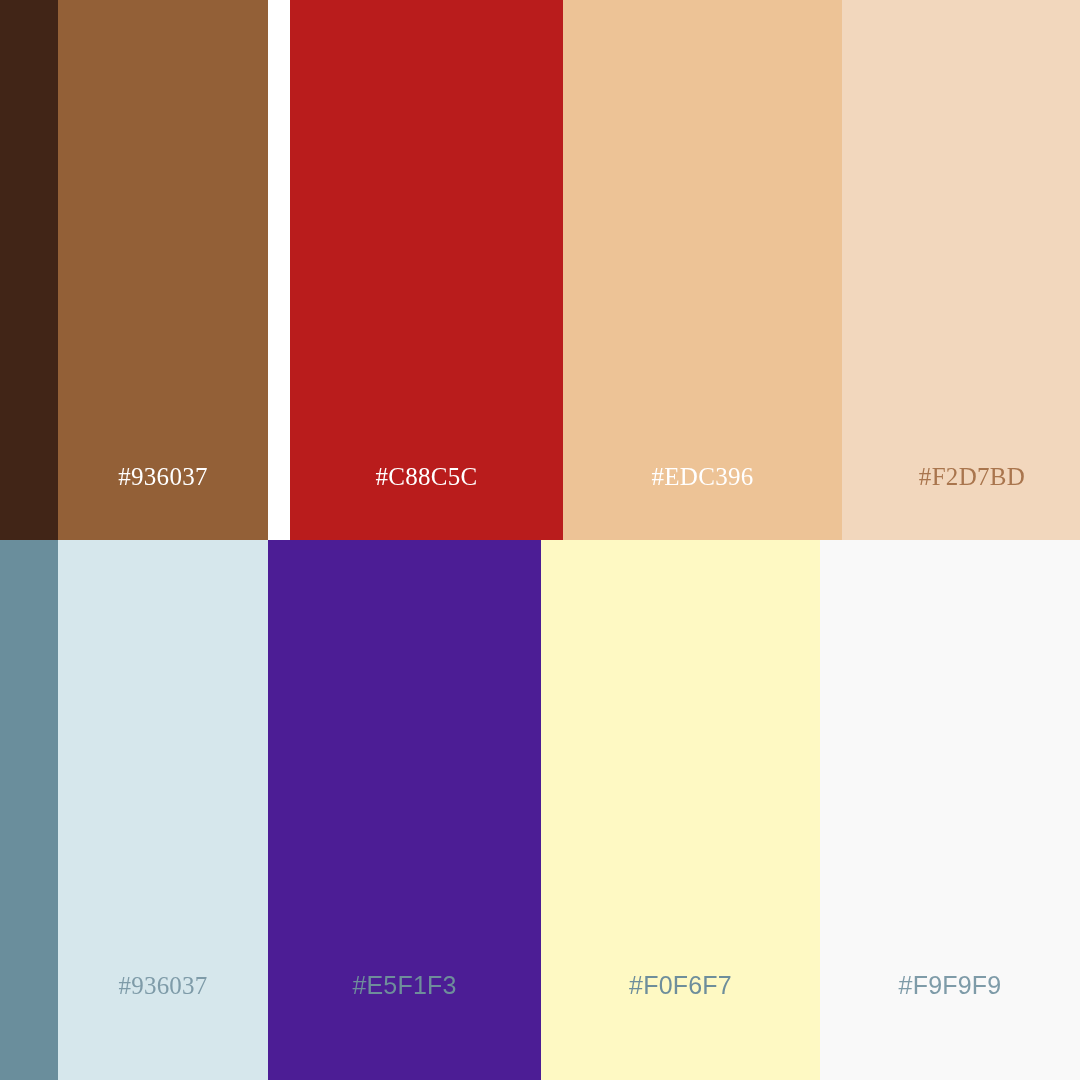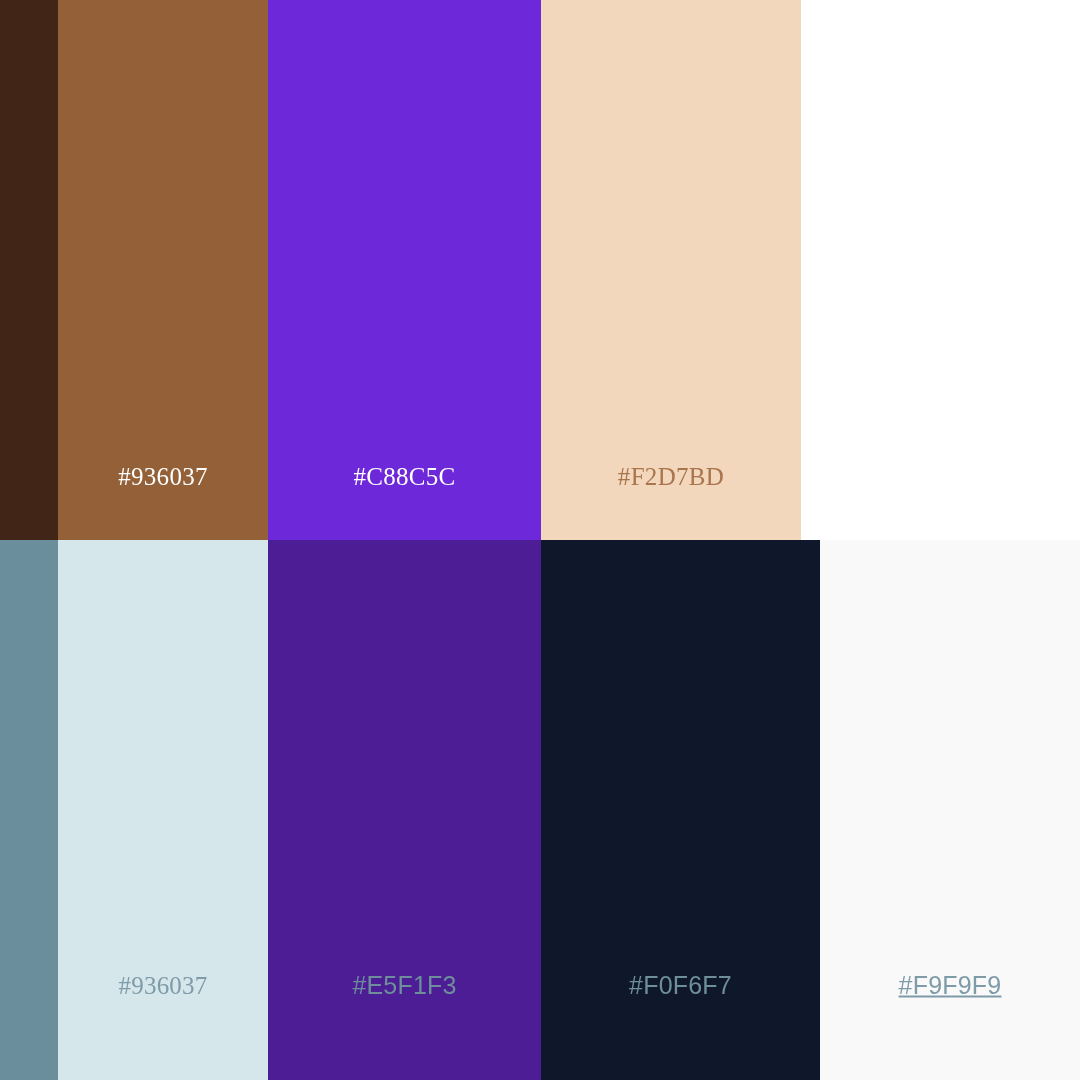--- a/index.html
+++ b/index.html
@@ -80,39 +80,42 @@
 
 <div class="palette-board">
 
   <div class="palette-row row-warm">
     <div class="swatch" style="background-color: rgb(65, 37, 23); width: 58px; flex: 0 0 58px;">
       
     </div>
     <div class="swatch" style="background-color: rgb(147, 96, 55); width: 210px; flex: 0 0 210px;">
       <span class="swatch-label" style="color: rgb(255, 255, 255);">#936037</span>
     </div>
-    <div class="swatch" style="background-color: #6d28d9; width: 273px; flex: 0 0 273px;">
+    <div class="swatch" style="background-color: #b91c1c; width: 273px; flex: 0 0 273px; margin-left: 22px;">
       <span class="swatch-label" style="color: rgb(255, 255, 255);">#C88C5C</span>
+    </div>
+    <div class="swatch" style="background-color: rgb(237, 195, 150); width: 279px; flex: 0 0 279px;">
+      <span class="swatch-label" style="color: rgb(255, 255, 255);">#EDC396</span>
     </div>
     <div class="swatch" style="background-color: rgb(242, 215, 189); width: 260px; flex: 0 0 260px;">
       <span class="swatch-label" style="color: rgb(169, 117, 77);">#F2D7BD</span>
     </div>
   </div>
 
   <div class="palette-row row-cool">
     <div class="swatch" style="background-color: rgb(106, 142, 156); width: 58px; flex: 0 0 58px;">
       
     </div>
     <div class="swatch" style="background-color: rgb(214, 231, 236); width: 210px; flex: 0 0 210px;">
       <span class="swatch-label" style="color: rgb(126, 155, 168);">#936037</span>
     </div>
     <div class="swatch" style="background-color: #4c1d95; width: 273px; flex: 0 0 273px;">
       <span class="swatch-label" style="color: rgb(110, 142, 155);">#E5F1F3</span>
     </div>
-    <div class="swatch" style="background-color: #0f172a; width: 279px; flex: 0 0 279px;">
+    <div class="swatch" style="background-color: #fef9c3; width: 279px; flex: 0 0 279px;">
       <span class="swatch-label" style="color: rgb(110, 142, 155);">#F0F6F7</span>
     </div>
     <div class="swatch" style="background-color: rgb(249, 249, 249); width: 260px; flex: 0 0 260px;">
-      <span class="swatch-label" style="color: rgb(126, 155, 168); text-decoration: underline;">#F9F9F9</span>
+      <span class="swatch-label" style="color: rgb(126, 155, 168);">#F9F9F9</span>
     </div>
   </div>
 
 </div>
 
 </body></html>

